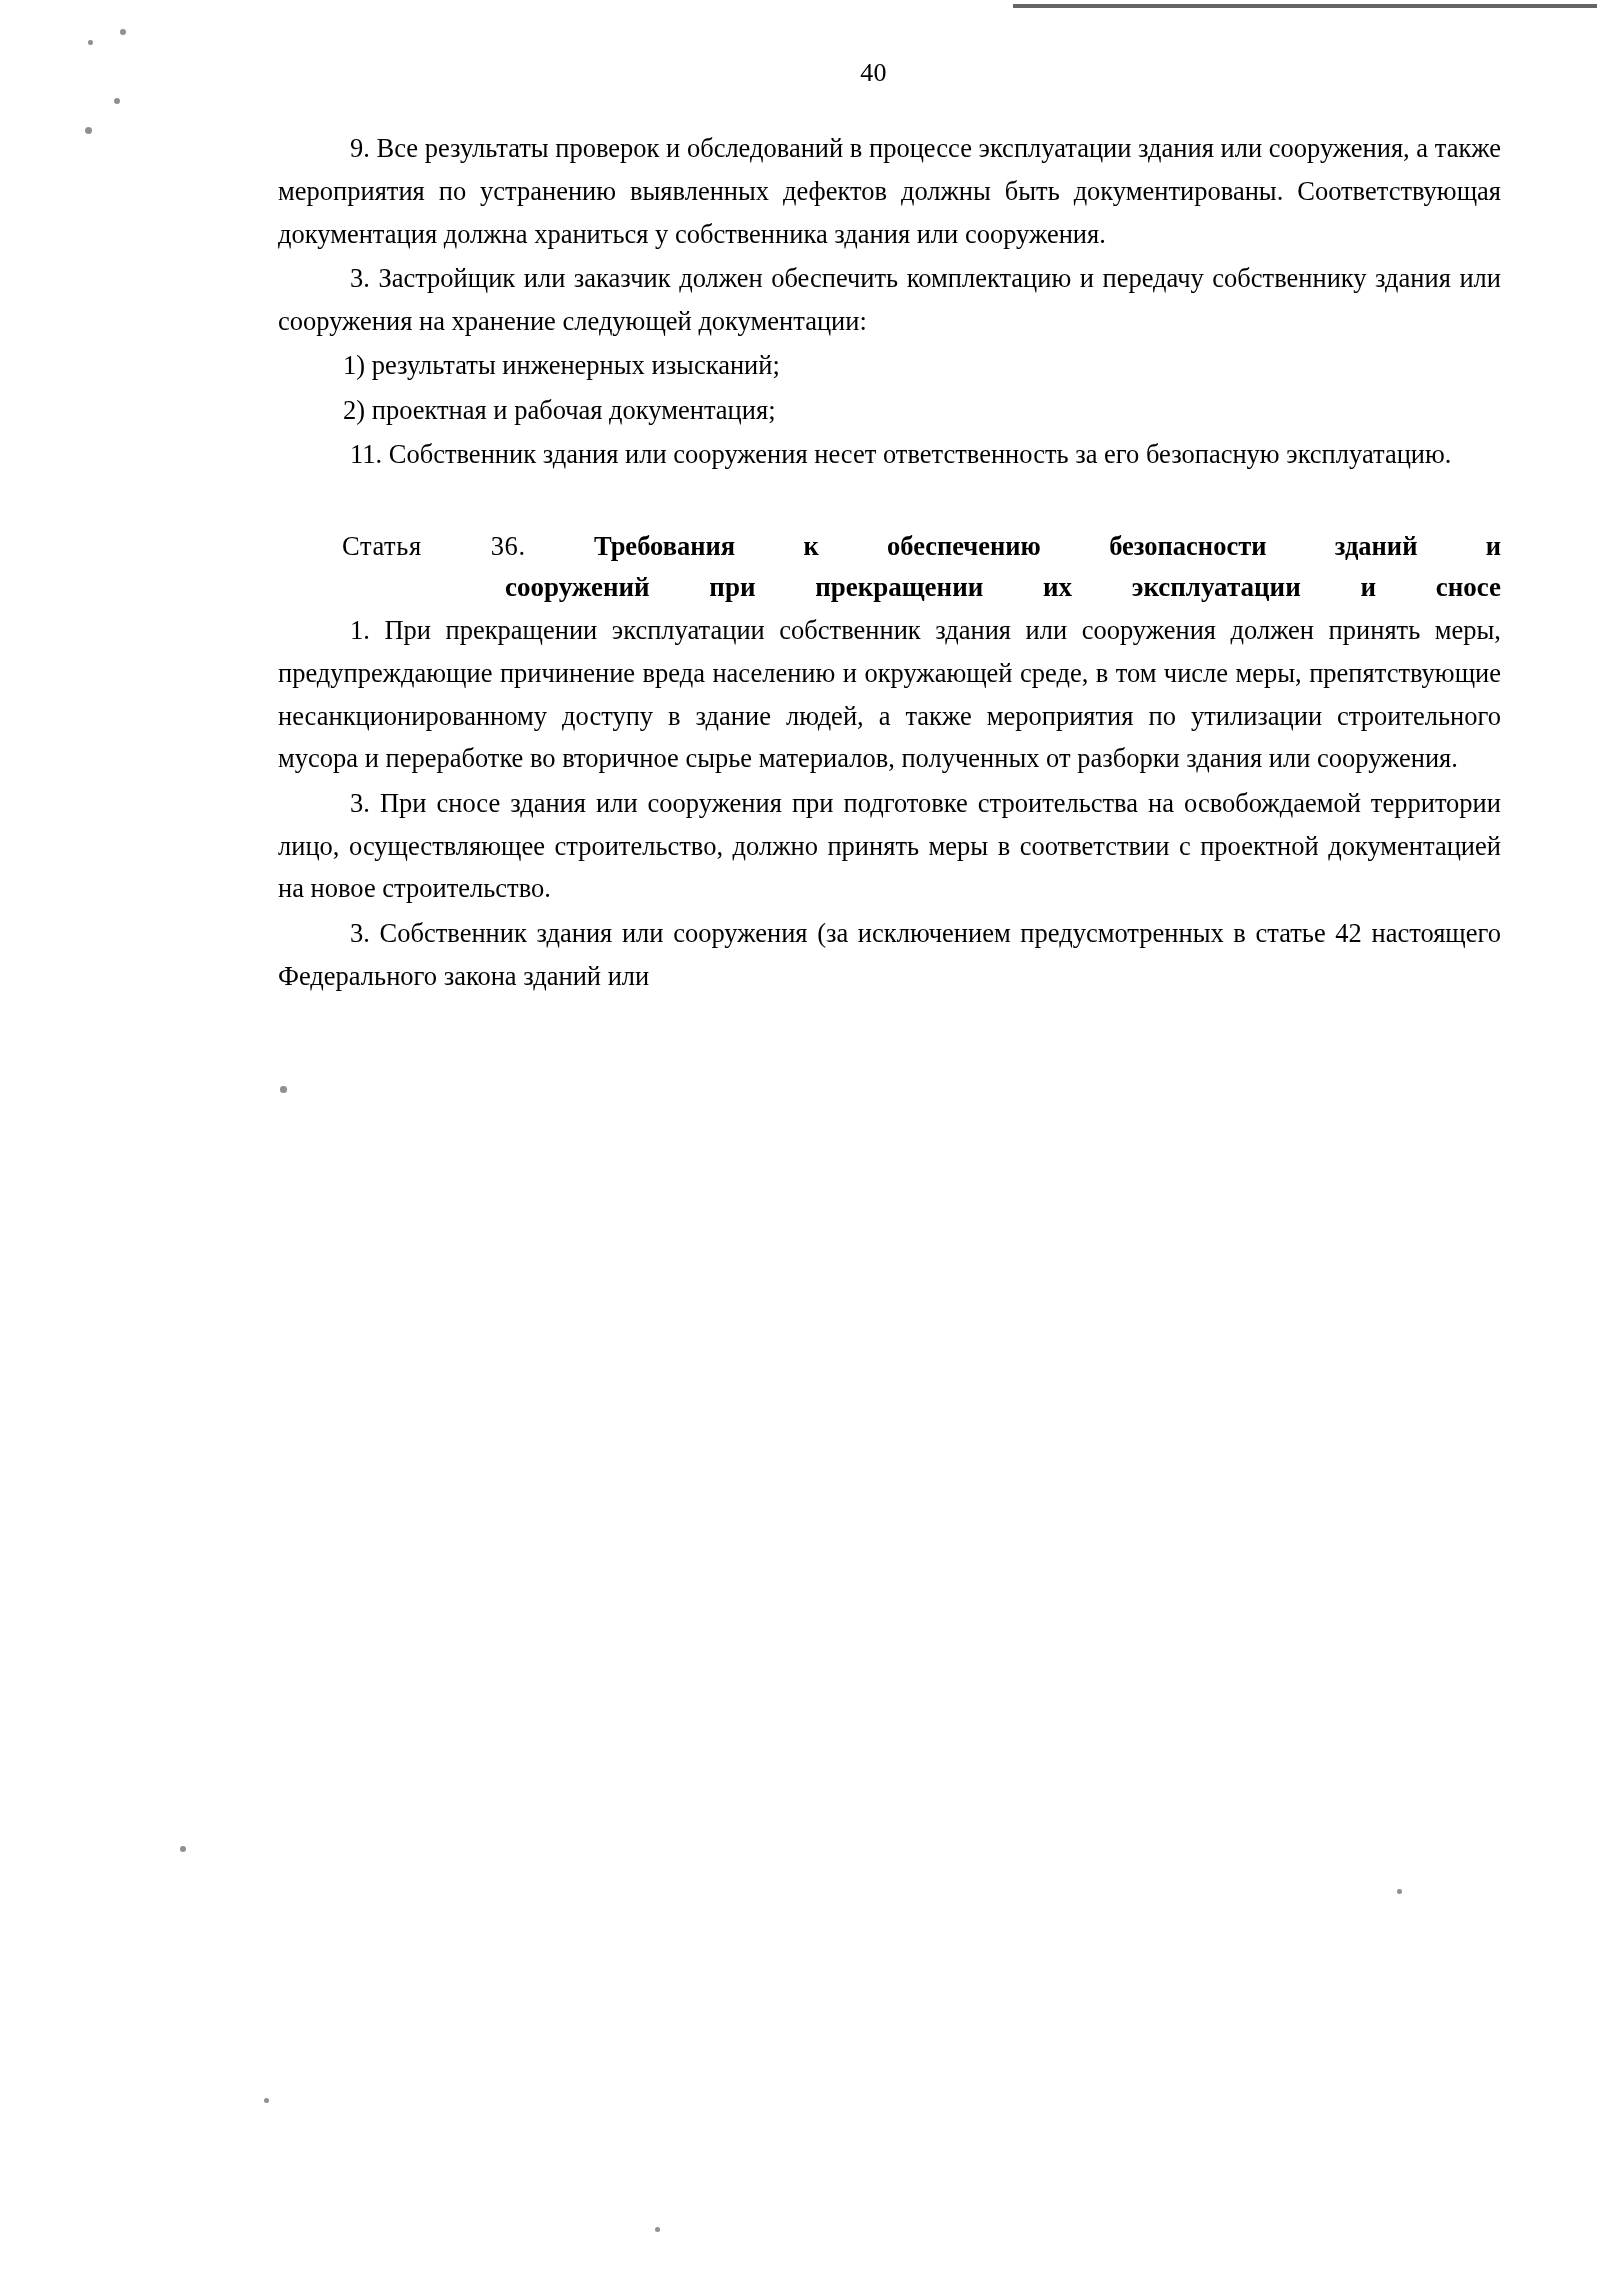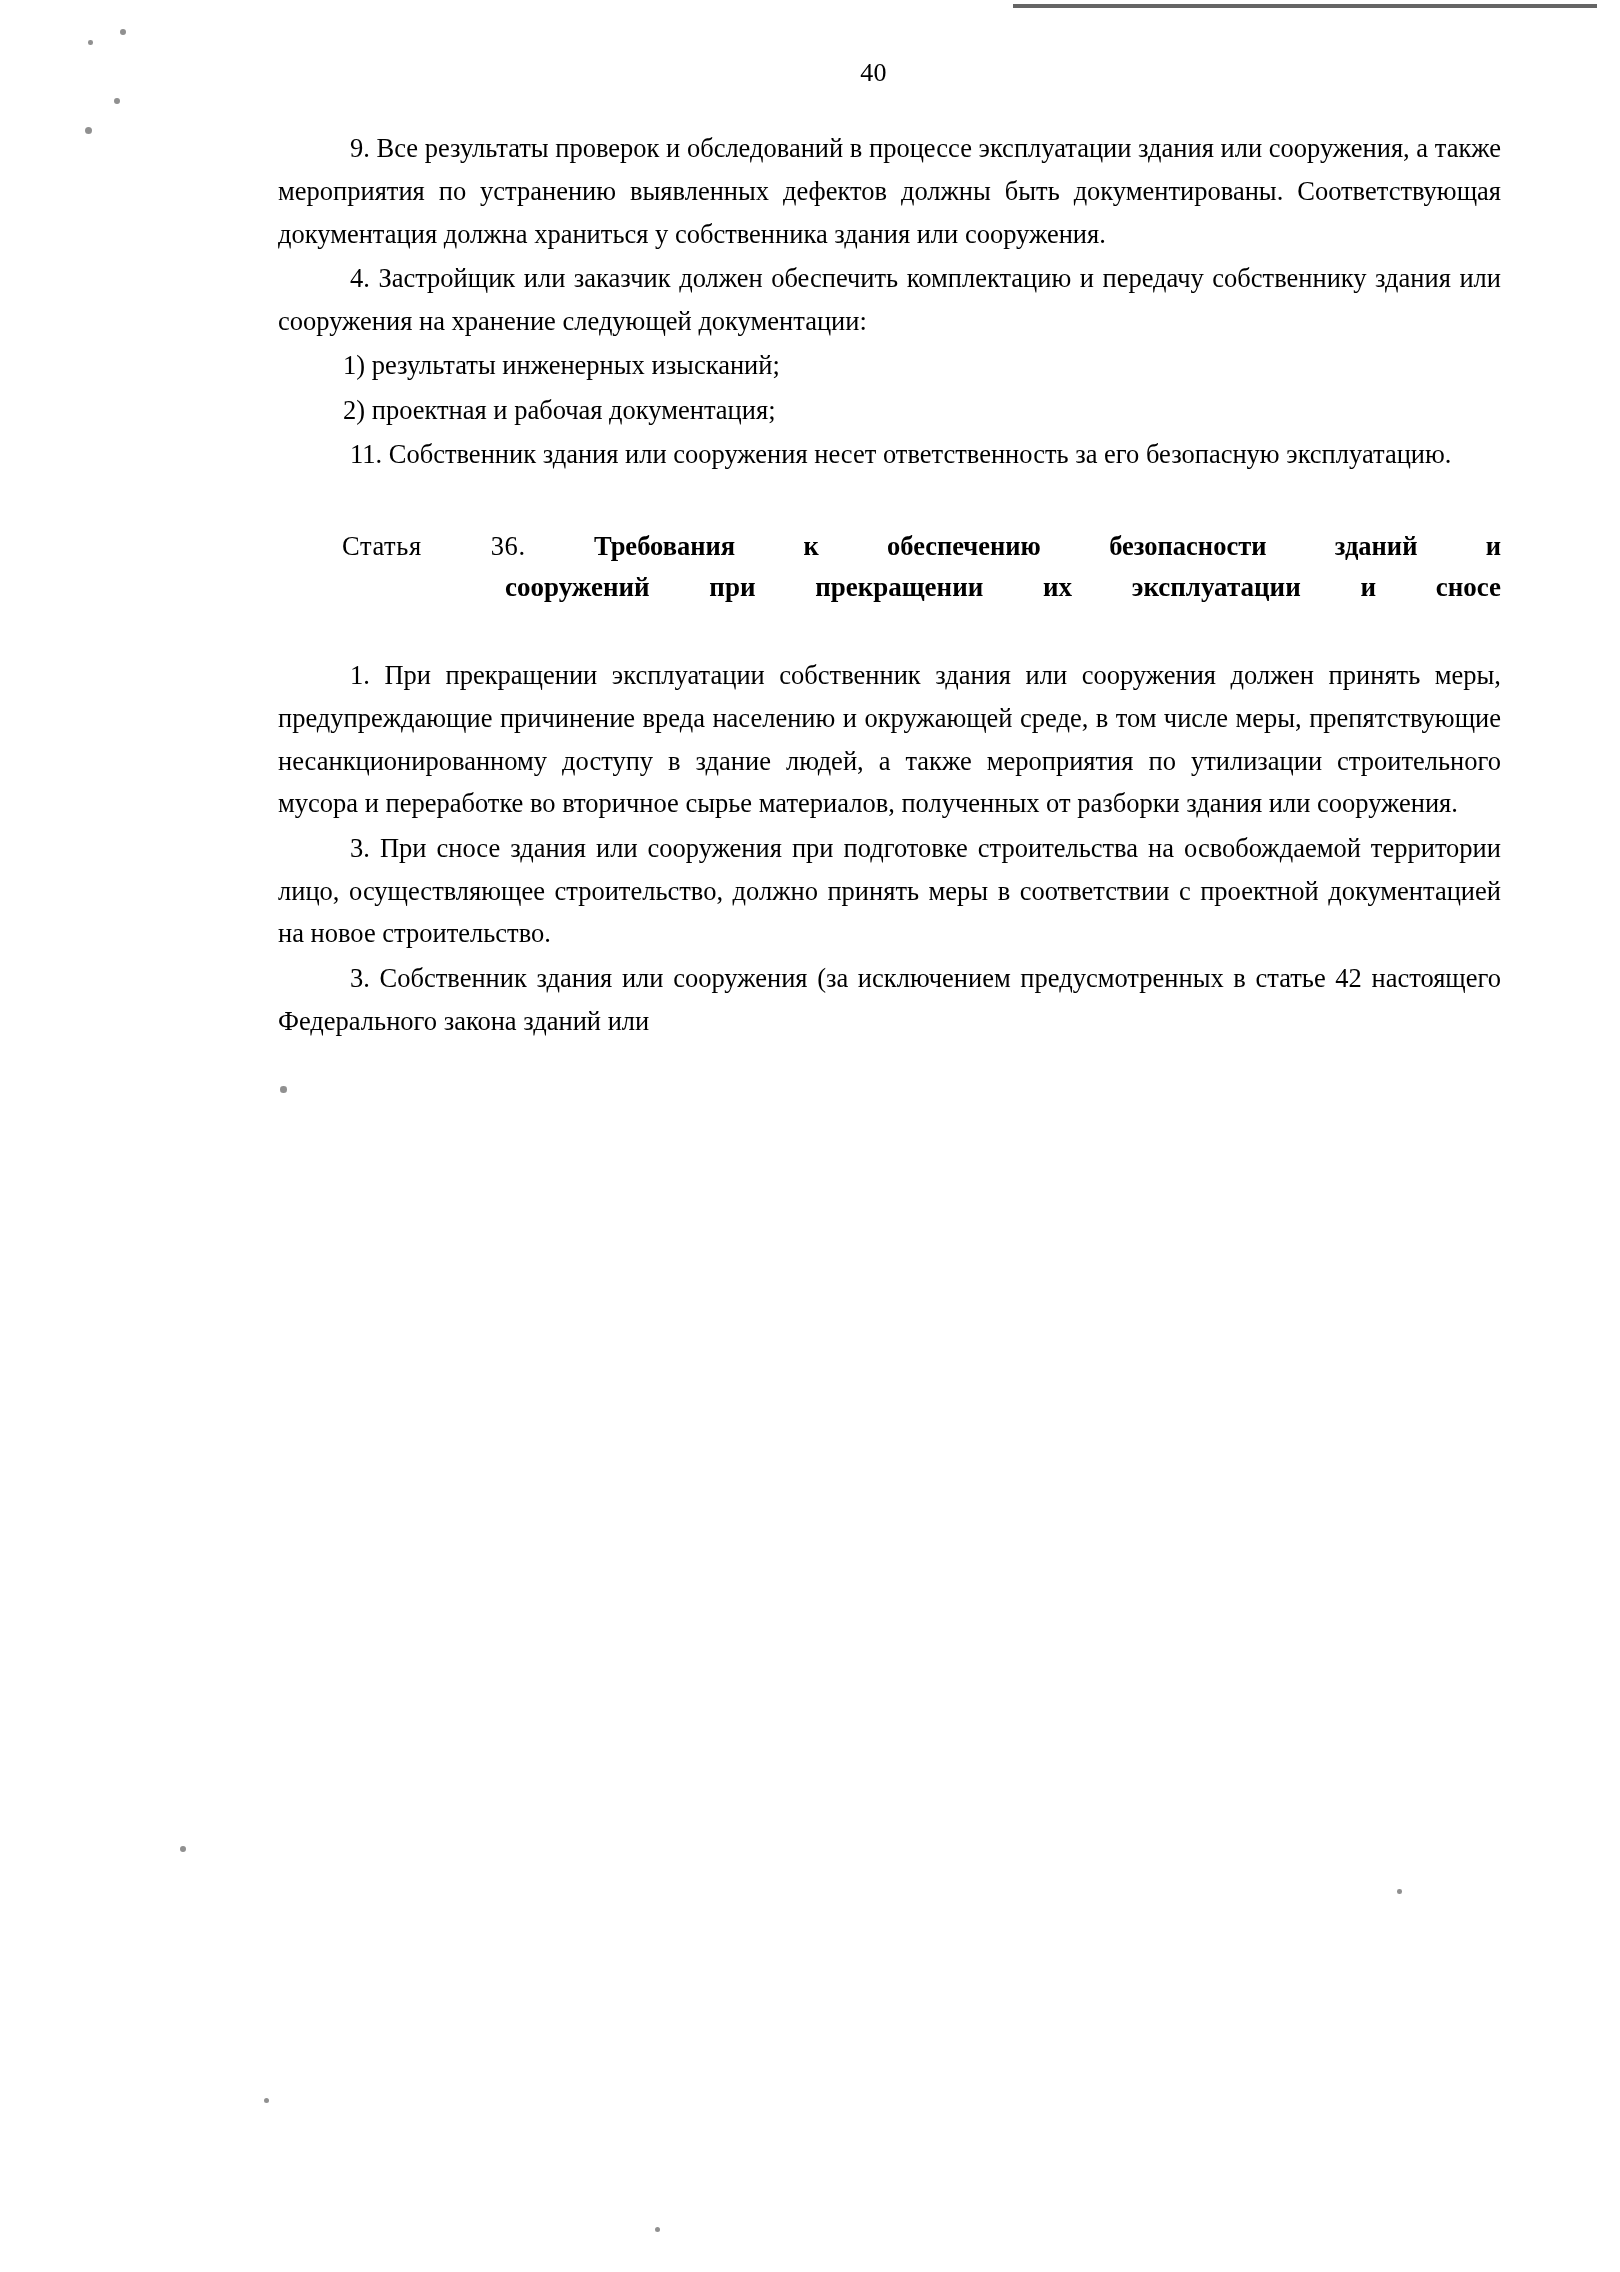--- a/index.html
+++ b/index.html
@@ -61,21 +61,20 @@
     margin-left: 32px;
   }
   p.indent-list {
     text-indent: 97px;
   }
   p.last-line-left {
     text-align-last: left;
   }
   .article-block {
     margin-top: 50px;
-    margin-bottom: 45px;
     padding-left: 96px;
   }
   .article-line {
     font-size: 26.5px;
     line-height: 1.55;
     text-align: justify;
     text-align-last: justify;
   }
   .article-label {
     font-weight: normal;
@@ -109,21 +108,21 @@
   <div class="scan-mark" style="left:1374px; top:1889px; width:4.5px; height:4.5px;"></div>
   <div class="scan-mark" style="left:632px; top:2227px; width:5.2px; height:5.2px;"></div>
 
   <div class="content">
 
     <div class="page-number">40</div>
 
 
     <p class="para indent">9. Все результаты проверок и обследований в процессе эксплуатации здания или сооружения, а также мероприятия по устранению выявленных дефектов должны быть документированы. Соответствующая документация должна храниться у собственника здания или сооружения.</p>
 
-    <p class="para indent">4. Застройщик или заказчик должен обеспечить комплектацию и передачу собственнику здания или сооружения на хранение следующей документации:</p>
+    <p class="para indent">3. Застройщик или заказчик должен обеспечить комплектацию и передачу собственнику здания или сооружения на хранение следующей документации:</p>
 
     <p class="para indent-list last-line-left">1) результаты инженерных изысканий;</p>
     <p class="para indent-list last-line-left">2) проектная и рабочая документация;</p>
 
     <p class="para indent">11. Собственник здания или сооружения несет ответственность за его безопасную эксплуатацию.</p>
 
     <div class="article-block">
       <div class="article-line">
         <span class="article-label">Статья 36.</span>
         <span class="article-title">Требования к обеспечению безопасности зданий и</span>

